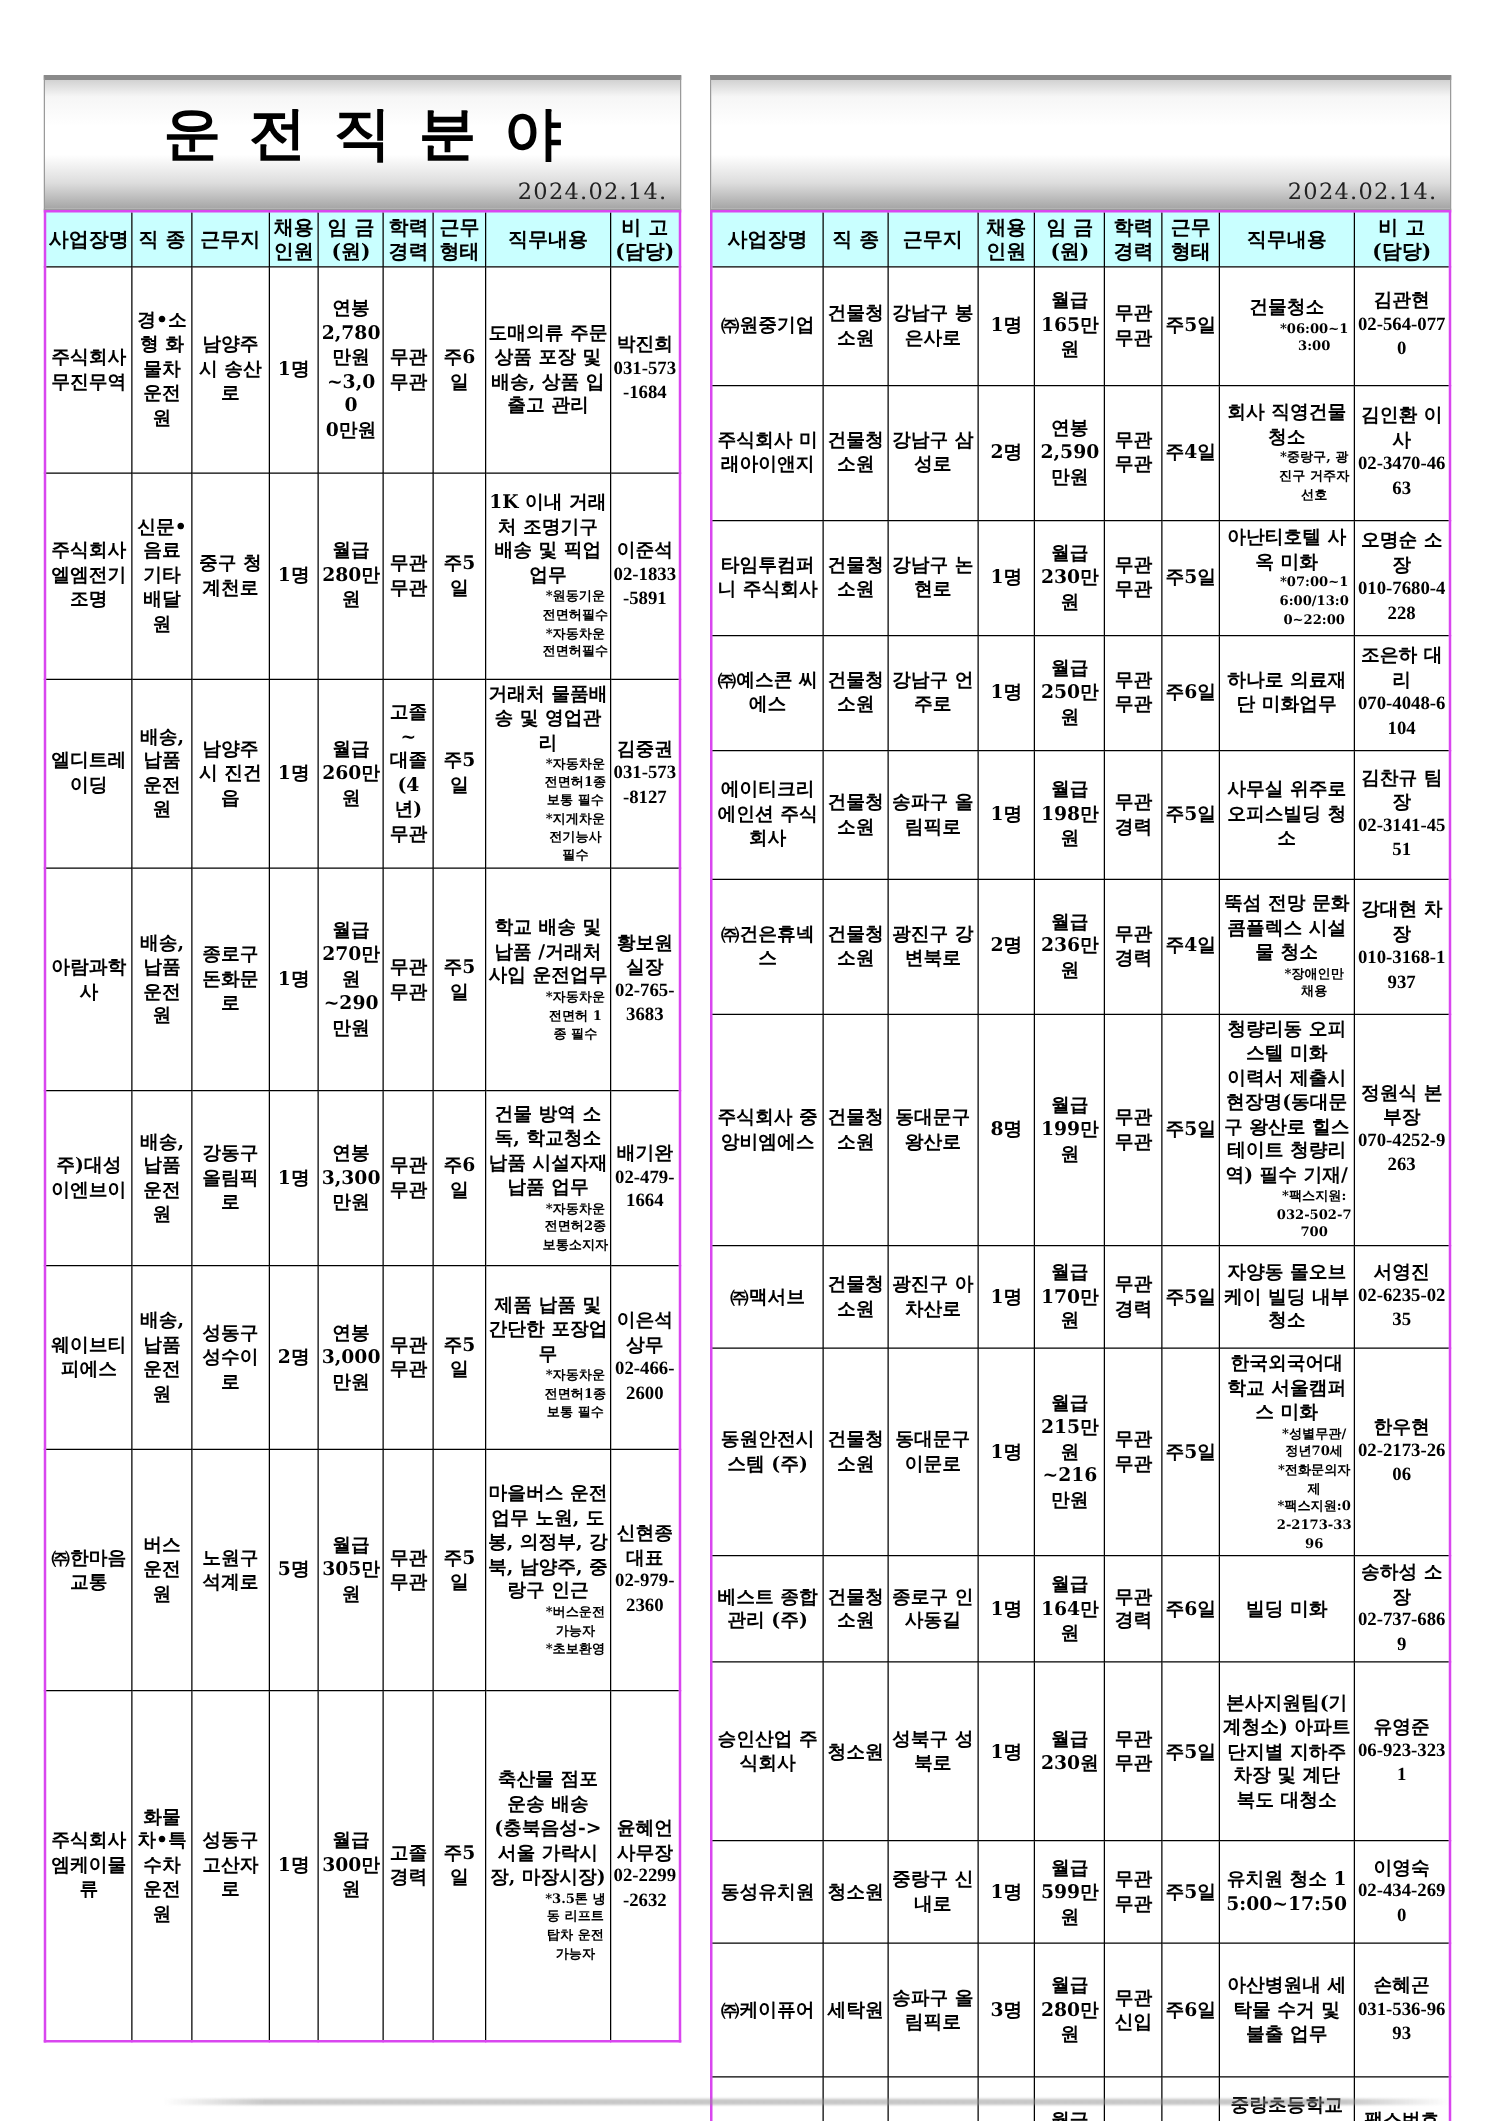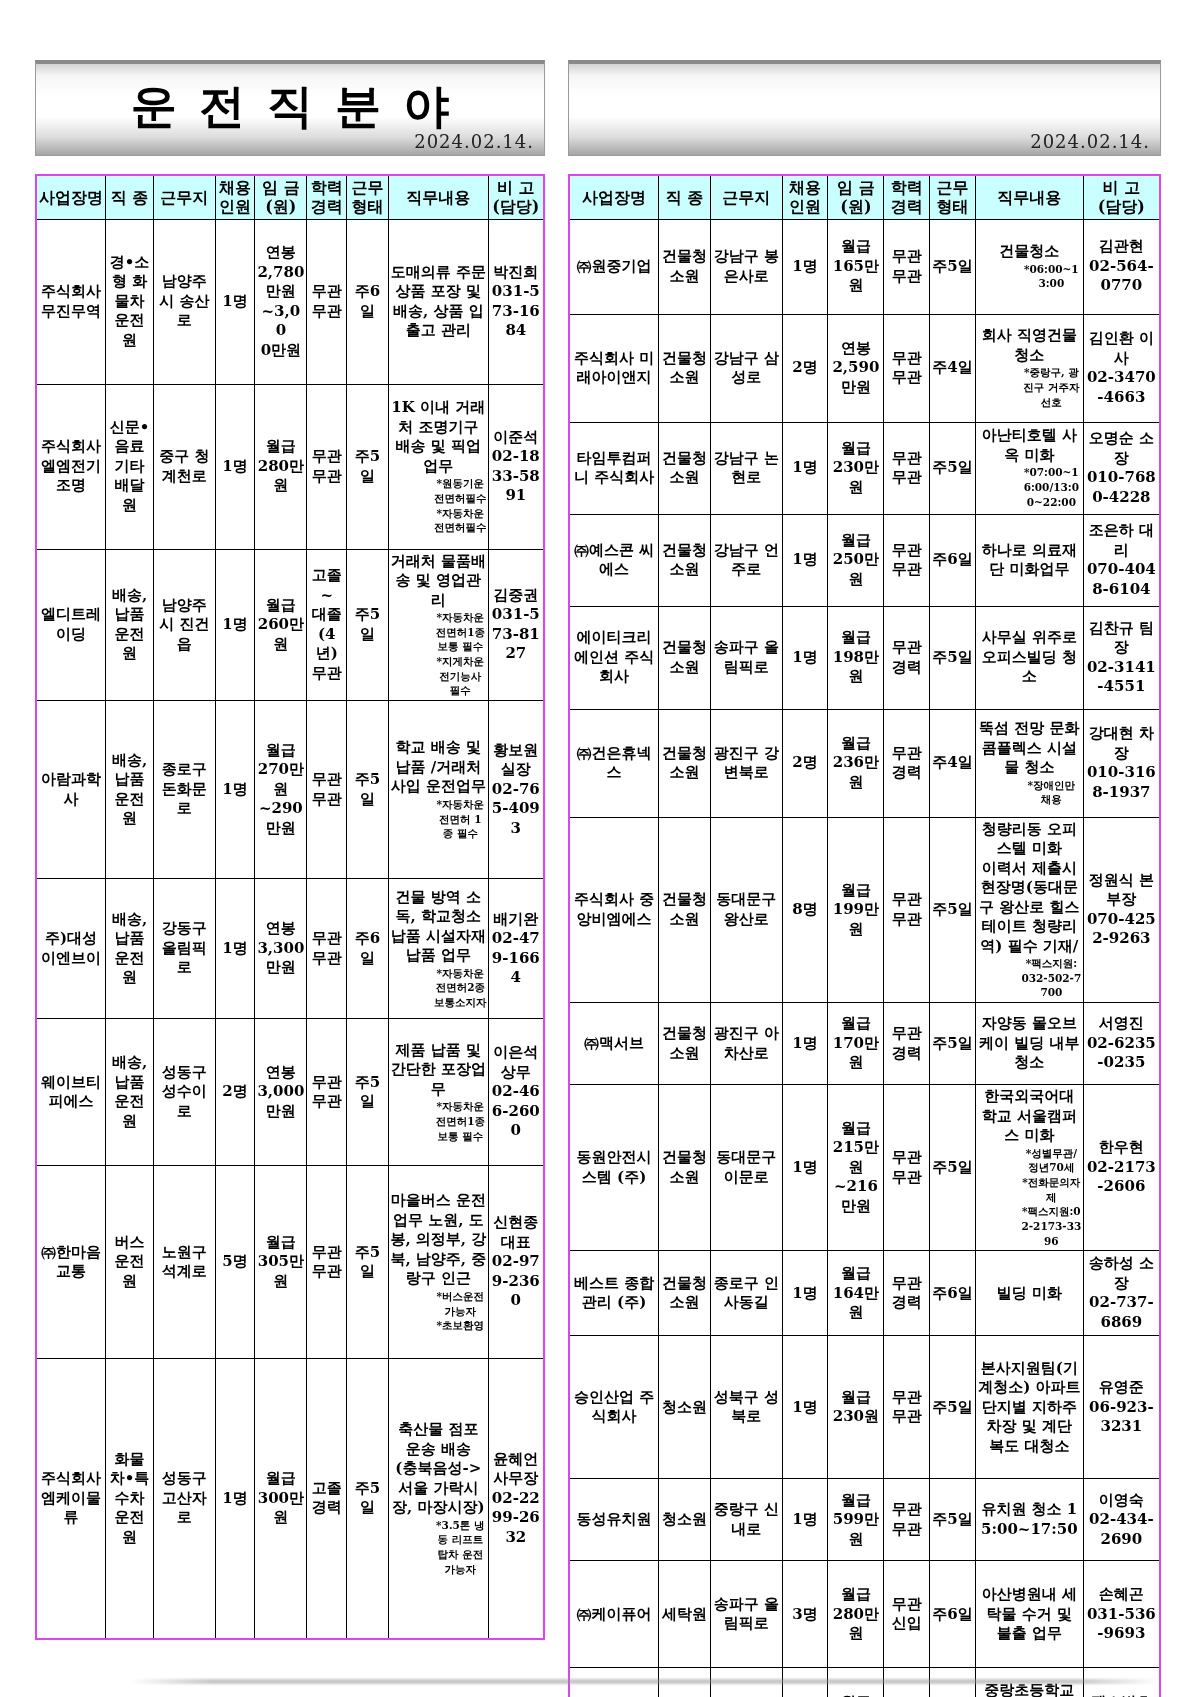--- a/index.html
+++ b/index.html
@@ -5,24 +5,24 @@
   html,body { margin:0; padding:0; background:#ffffff; }
   .page {
     position:relative; width:1200px; height:1697px; background:#ffffff; overflow:hidden;
     font-family:"DejaVu Serif","Liberation Serif",serif; color:#000;
   }
   .panel { position:absolute; top:60px; }
   .panel.left  { left:35px;  width:510px; }
   .panel.right { left:568px; width:593px; }
 
   .banner {
-    position:relative; height:96px; box-sizing:border-box;
+    position:relative; height:108px; box-sizing:border-box;
     border:1px solid #9a9a9a; border-top:4px solid #8a8a8a;
     background:linear-gradient(180deg,#d2d2d2 0%,#f6f6f6 13%,#ffffff 36%,#ffffff 58%,#dddddd 80%,#a5a5a5 100%);
-    margin-bottom:18px;
+    margin-bottom:0;
   }
   .banner .title {
     position:absolute; top:12px; left:0; right:0; text-align:center;
     font-size:46px; font-weight:700; letter-spacing:0.48em; text-indent:0.48em; white-space:nowrap;
   }
   .banner .date {
     position:absolute; right:10px; bottom:3px; font-size:18px; color:#222; letter-spacing:1px;
   }
 
   table.job-table {
@@ -33,21 +33,21 @@
     border:1px solid #000; vertical-align:middle; text-align:center;
     padding:2px 1px; box-sizing:border-box;
   }
   table.job-table th {
     background:#c9ffff; font-size:16px; font-weight:700; line-height:1.2; height:44px;
   }
   table.job-table td {
     font-size:15px; font-weight:700; line-height:1.3; word-break:break-all;
   }
   td .note { font-size:10.5px; line-height:1.4;margin-left:44px; }
-  td .phone { word-break:break-all; }
+  td .phone { word-break:break-all;font-family:Liberation Serif, serif; }
   .scan-artifact {
     position:absolute; top:1679px; left:130px; width:1030px; height:5px;
     background:linear-gradient(90deg,rgba(150,150,150,0),rgba(145,145,145,.5) 8%,rgba(145,145,145,.5) 92%,rgba(150,150,150,0));
     filter:blur(1px);
   }
 </style>
 </head>
 <body>
 
 <div class="page">
@@ -240,21 +240,21 @@
             </td>
             <td>
               <div>주5일</div>
             </td>
             <td>
               <div class="duty-main">학교 배송 및 납품 /거래처 사입 운전업무</div>
               <div class="note">*자동차운전면허 1종 필수</div>
             </td>
             <td>
               <div>황보원 실장</div>
-              <div class="phone">02-765-4093</div>
+              <div class="phone">02-765-3683</div>
             </td>
           </tr>
           <tr style="height: 140px;">
             <td>
               <div>주)대성 이엔브이</div>
             </td>
             <td>
               <div>배송, 납품 운전원</div>
             </td>
             <td>

